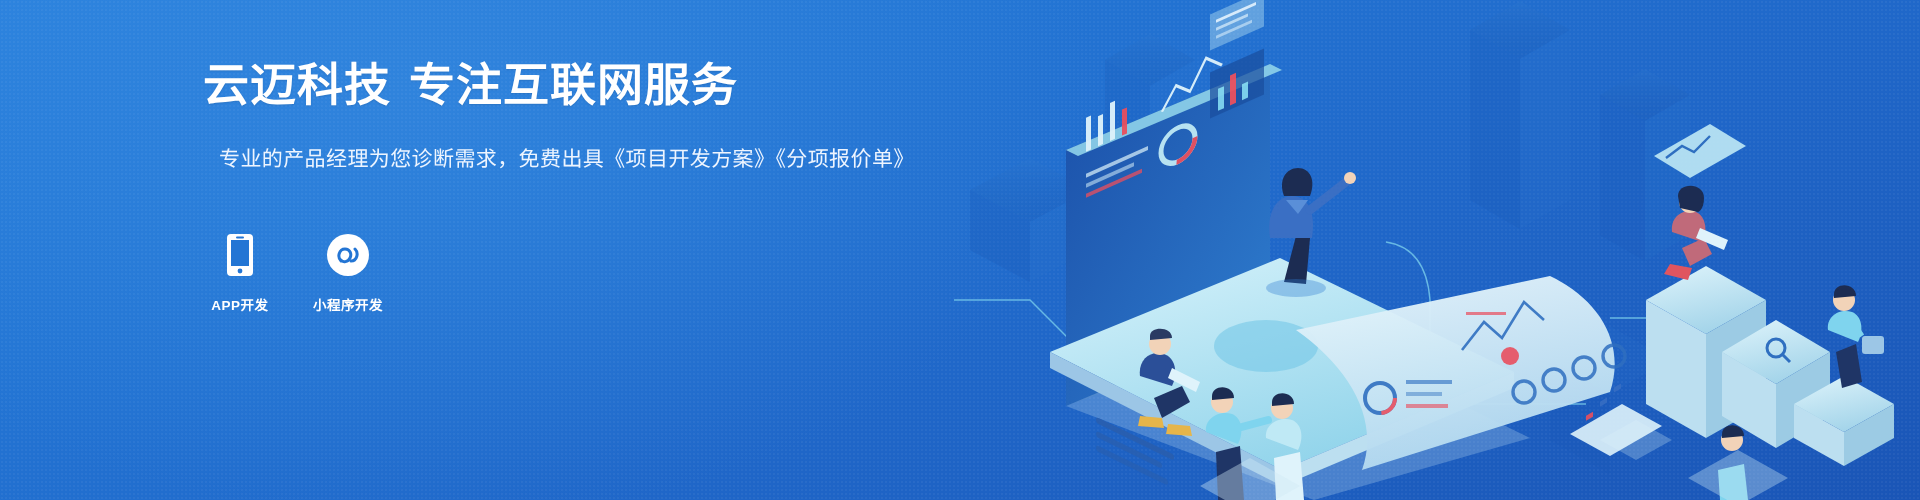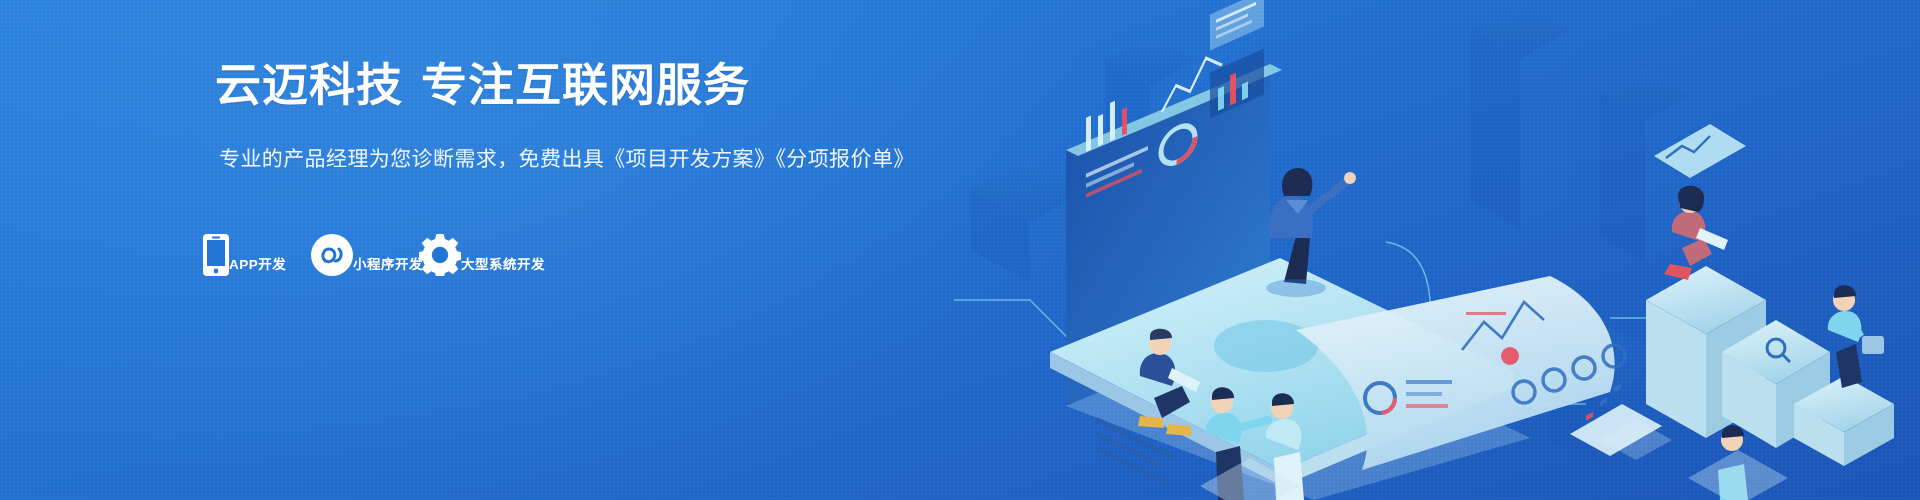--- a/index.html
+++ b/index.html
@@ -19,28 +19,28 @@
   .tex{
     position:absolute;inset:0;
     background-image:radial-gradient(rgba(255,255,255,.045) 1px, rgba(255,255,255,0) 1px);
     background-size:4px 4px;
     pointer-events:none;
   }
   
   .copy{position:absolute;left:203px;top:62px;width:760px;}
   .headline{
     font-size:46px;line-height:1;font-weight:bold;color:#ffffff;
-    letter-spacing:1px;margin:0 0 34px 12px;white-space:nowrap;
+    letter-spacing:1px;margin:0 0 34px 0;white-space:nowrap;
     text-shadow:0 1px 2px rgba(0,0,0,.10);
   }
   .headline .gap{display:inline-block;width:18px;}
   .sub{margin:16px;color:#eef5ff;font-size:21px;line-height:34px;letter-spacing:.4px;font-weight:400;}
   
   .services{position:absolute;left:203px;top:232px;display:flex;align-items:flex-end;gap:34px;}
-  .svc{width:74px;display:flex;flex-direction:row;align-items:center;}
+  .svc{width:74px;display:flex;flex-direction:column;align-items:center;}
   .svc .glyph{height:46px;display:flex;align-items:center;justify-content:center;margin-bottom:16px;}
   .svc .glyph svg{display:block;fill:#ffffff;}
   .svc .cap{color:#ffffff;font-size:13.5px;font-weight:bold;white-space:nowrap;letter-spacing:.5px;}
   
   .art{position:absolute;right:0;top:0;width:1010px;height:500px;}
   .art svg{display:block;width:100%;height:100%;}
 </style>
 </head>
 <body>
 
@@ -284,29 +284,15 @@
           <circle cx="21" cy="21" r="21"></circle>
           <path d="M14 27 C10 23 12 15 18 15 C23 15 25 20 23 24 C21 28 16 29 14 26" fill="none" stroke="#2375d4" stroke-width="3" stroke-linecap="round"></path>
           <path d="M28 15 C32 19 30 27 24 27" fill="none" stroke="#2375d4" stroke-width="3" stroke-linecap="round"></path>
         </svg>
       </span>
       <span class="cap">小程序开发</span>
     </div>
 
 
 
-    <div class="svc">
-      <span class="glyph">
-        <svg width="42" height="42" viewBox="0 0 42 42">
-          <path d="M17.2 0 h7.6 l1 5.1 a16 16 0 0 1 3.9 1.6 l4.2-3 l5.4 5.4 l-3 4.2
-                   a16 16 0 0 1 1.6 3.9 l5.1 1 v7.6 l-5.1 1 a16 16 0 0 1-1.6 3.9 l3 4.2
-                   l-5.4 5.4 l-4.2-3 a16 16 0 0 1-3.9 1.6 l-1 5.1 h-7.6 l-1-5.1
-                   a16 16 0 0 1-3.9-1.6 l-4.2 3 l-5.4-5.4 l3-4.2 a16 16 0 0 1-1.6-3.9
-                   l-5.1-1 v-7.6 l5.1-1 a16 16 0 0 1 1.6-3.9 l-3-4.2 l5.4-5.4 l4.2 3
-                   a16 16 0 0 1 3.9-1.6 Z"></path>
-          <circle cx="21" cy="21" r="8.2" fill="#2375d4"></circle>
-        </svg>
-      </span>
-      <span class="cap">大型系统开发</span>
-    </div>
 
   </div>
 </div>
 
 </body></html>

